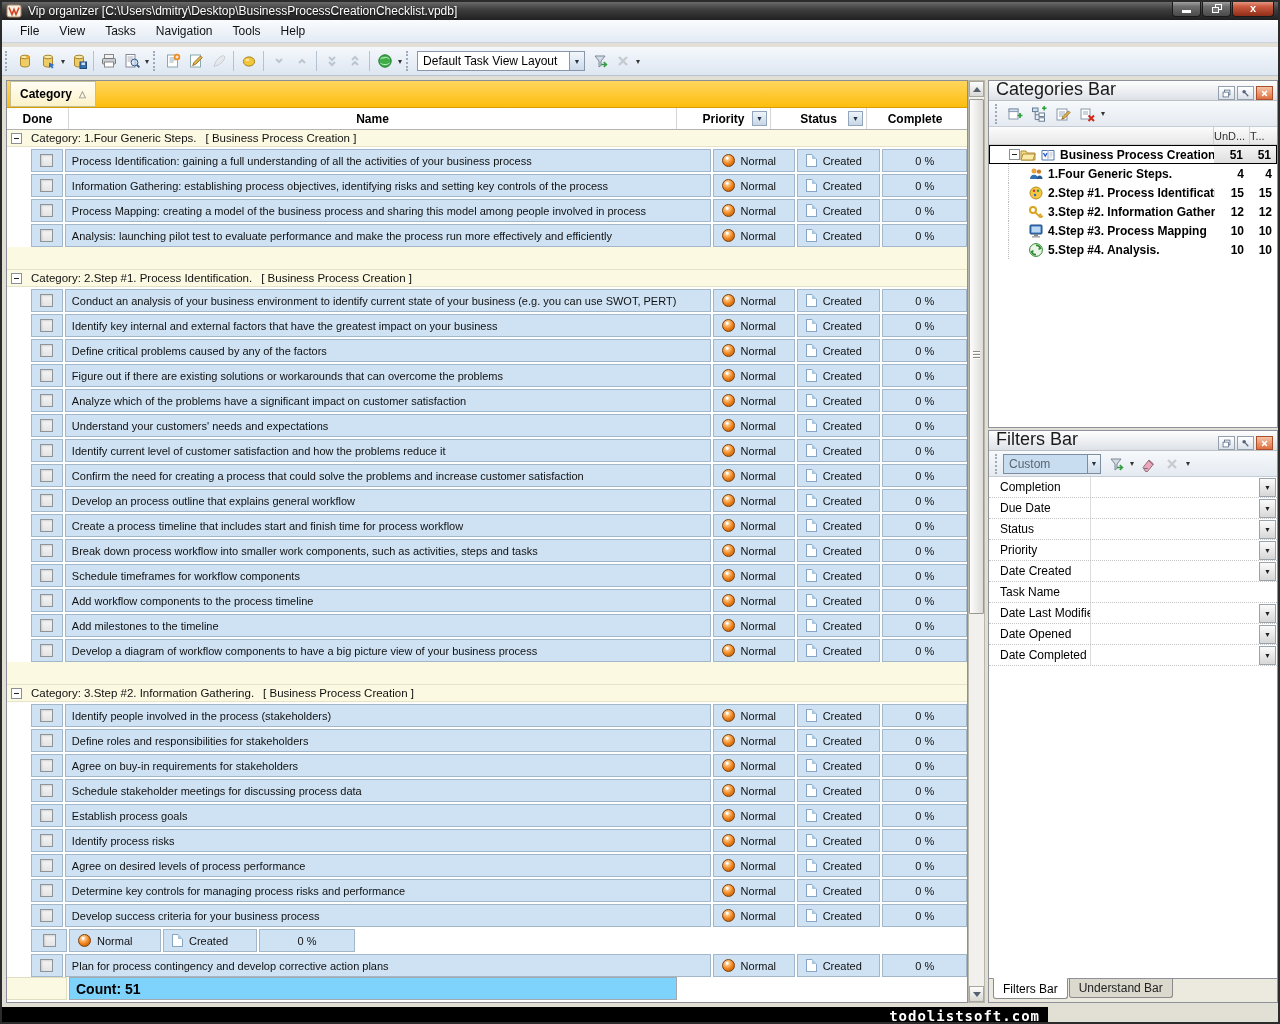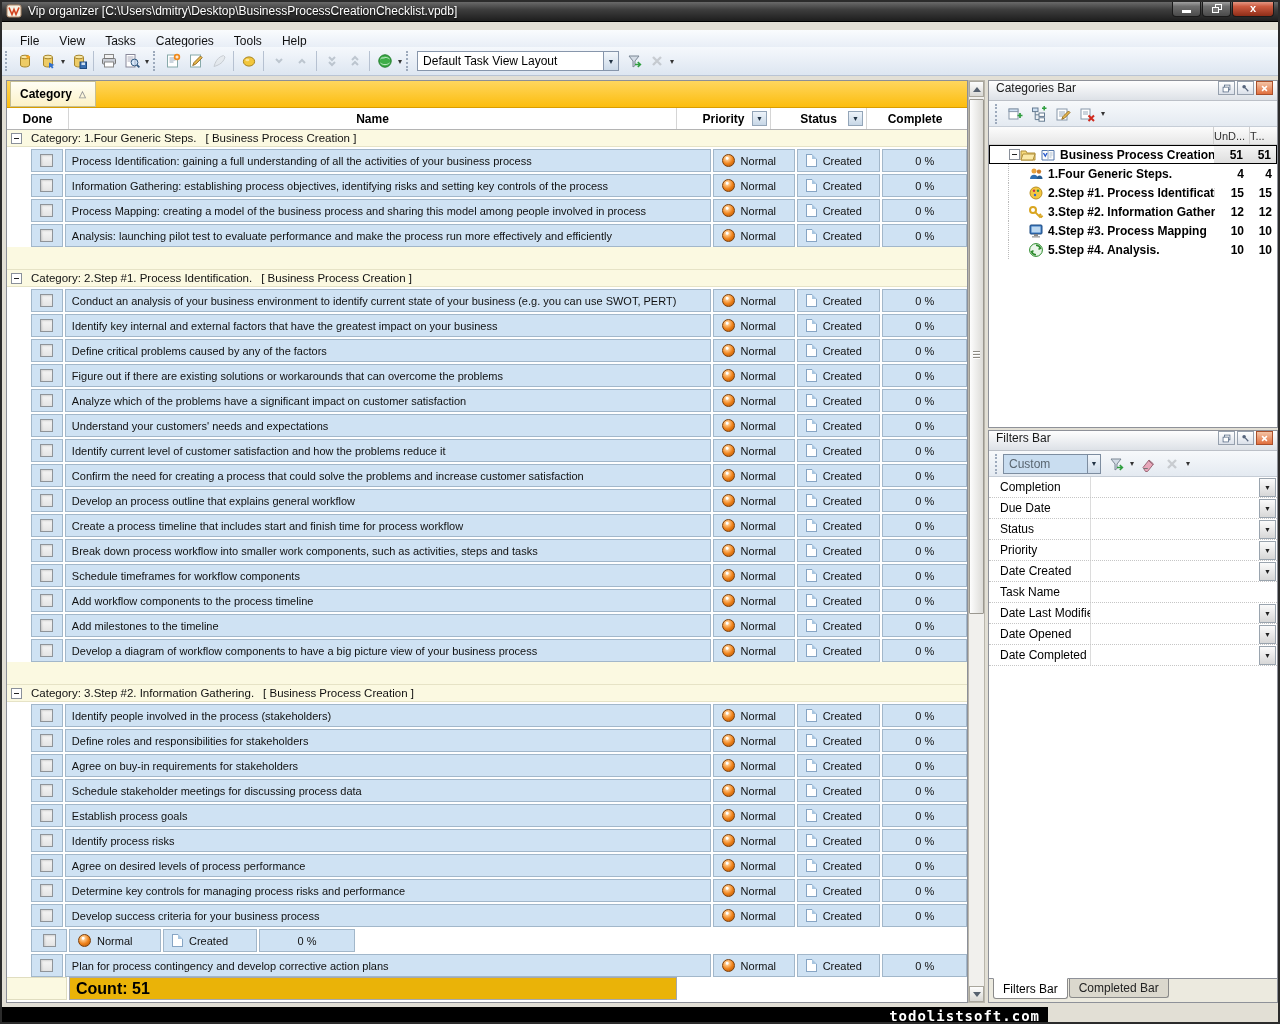--- a/index.html
+++ b/index.html
@@ -23,36 +23,36 @@
     display:flex; align-items:center; justify-content:center; color:#fff; }
   .capbtn.close { width:42px; background:linear-gradient(#efb2a2,#cd5b40 40%,#8e2d18); }
   .glyph-min { width:9px; height:3px; background:#fff; margin-top:6px; }
   .glyph-restore { width:10px; height:9px; position:relative; }
   .glyph-restore i { position:absolute; border:1px solid #fff; width:7px; height:6px; display:block; }
   .glyph-restore i:first-child { right:0; top:0; }
   .glyph-restore i:last-child { left:0; bottom:0; background:#777; }
   .glyph-x { font-size:11px; font-weight:bold; color:#fff; line-height:1; }
 
   
-  .menubar { position:absolute; left:0; top:30px; width:1280px; height:23px;
+  .menubar { position:absolute; left:0; top:20px; width:1280px; height:23px;
     background:linear-gradient(#fafcfe,#e3eaf4); border-bottom:1px solid #ccd4e0;
     display:flex; align-items:center; padding-left:10px; font-size:12px; color:#111; }
   .menu-item { padding:3px 10px; }
 
   
   .toolbar { position:absolute; left:0; top:47px; width:1280px; height:29px;
     background:linear-gradient(#f5f8fc,#dde6f1); border-bottom:1px solid #b9c4d4;
     display:flex; align-items:center; padding-left:3px; }
   .tbtn { width:23px; height:22px; display:flex; align-items:center; justify-content:center; border-radius:2px; }
   .tbtn svg { width:16px; height:16px; }
   .tbtn.disabled { opacity:.45; filter:grayscale(.5); }
   .tsep { width:1px; height:20px; background:#b6c1d1; margin:0 3px; flex:0 0 1px; }
   .tgrip { width:4px; height:20px; border-left:2px dotted #9daabc; margin:0 4px 0 2px; flex:0 0 4px; }
   .tcaret { font-size:8px; color:#333; padding:0 2px; align-self:center; }
-  .combo { width:202px; height:20px; border:1px solid #8796ab; background:#fff; position:relative;
+  .combo { width:168px; height:20px; border:1px solid #8796ab; background:#fff; position:relative;
     display:flex; align-items:center; font-size:12px; padding-left:5px; margin:0 3px; }
   .combo .dd { position:absolute; right:0; top:0; width:15px; height:18px; border-left:1px solid #8796ab;
     background:linear-gradient(#f3f7fb,#ccdae9); display:flex; align-items:center; justify-content:center; font-size:7px; color:#234; }
 
   
   .grid { position:absolute; left:6px; top:80px; width:962px; height:923px; background:#fff;
     border:1px solid #8c8f98; overflow:hidden; }
   .groupband { height:27px; background:linear-gradient(#ffd65e,#fcbd0e); border-bottom:1px solid #d99d00;
     display:flex; align-items:center; padding-left:3px; }
   .groupby-btn { height:21px; border:1px solid #c6bf94; background:linear-gradient(#fffef5,#fcf2c8);
@@ -82,42 +82,42 @@
     box-shadow:inset 1px 1px 2px rgba(0,0,0,.15); }
   .orb { width:13px; height:13px; border-radius:50%; flex:0 0 13px;
     background:radial-gradient(circle at 38% 30%, #ffffff 0 10%, #ffc888 18%, #ee8018 55%, #a85207 100%);
     border:1px solid #7d3f08; }
   .page { width:11px; height:13px; background:#fff; border:1px solid #87a5c4; position:relative; flex:0 0 11px; }
   .page:before { content:""; position:absolute; right:-1px; top:-1px; border-style:solid; border-width:0 5px 5px 0;
     border-color:transparent #cfe2f3 #a9c6e0 transparent; }
   .spacer-row { height:23px; background:#fbf9e1; border-bottom:1px solid #e6e3c6; }
   .count-row { height:23px; display:flex; }
   .count-left { width:60px; background:#fbf9e1; border:1px solid #e0ddc0; border-left:none; }
-  .count-cell { width:608px; margin-left:2px; background:#eab308; border:1px solid #a5a8ad;
-    font-weight:bold; font-size:16px; display:flex; align-items:center; padding-left:6px; }
+  .count-cell { width:608px; margin-left:2px; background:#7dd3fc; border:1px solid #a5a8ad;
+    font-weight:bold; font-size:14px; display:flex; align-items:center; padding-left:6px; }
 
   
   .vscroll { position:absolute; left:968px; top:80px; width:17px; height:923px; background:#f1f0ed; border:1px solid #b9b6ac; }
   .sarrow { position:absolute; left:0; width:15px; height:16px; background:linear-gradient(#fdfdfd,#d9d8d4);
     border:1px solid #a9a69c; display:flex; align-items:center; justify-content:center; }
   .sarrow.up { top:0; } .sarrow.down { bottom:0; }
   .tri-up { width:0; height:0; border:4px solid transparent; border-bottom:5px solid #55606e; margin-top:-4px; }
   .tri-dn { width:0; height:0; border:4px solid transparent; border-top:5px solid #55606e; margin-bottom:-4px; }
   .sthumb { position:absolute; left:0; top:18px; width:15px; height:515px;
     background:linear-gradient(90deg,#fdfdfd,#dcdbd7); border:1px solid #9b9890; border-radius:1px; }
   .sthumb i { position:absolute; left:3px; right:3px; height:1px; background:#8d8a82; box-shadow:0 1px 0 #fff; }
   .sthumb i:nth-child(1){ top:49%; } .sthumb i:nth-child(2){ top:49%; margin-top:3px; } .sthumb i:nth-child(3){ top:49%; margin-top:6px; }
 
   
   .rightdock { position:absolute; left:988px; top:80px; width:290px; height:923px; }
   .panel { position:absolute; left:0; width:290px; background:#fff; border:1px solid #8e9199; }
   .panel-cats { top:0; height:348px; }
   .panel-filters { top:350px; height:573px; }
   .ptitle { height:20px; background:linear-gradient(#fefefe,#dde1e7); border-bottom:1px solid #bcc0c7;
-    display:flex; align-items:flex-start; padding:0 4px 0 7px; font-size:12px; color:#1a1a1a; }
+    display:flex; align-items:flex-end; padding:0 4px 0 7px; font-size:18px; color:#1a1a1a; }
   .ptitle .spring { flex:1; }
   .pbtn { width:17px; height:14px; margin-left:2px; border:1px solid #96a0ad;
     background:linear-gradient(#ffffff,#dbe1ea); display:flex; align-items:center; justify-content:center; }
   .pbtn svg { width:11px; height:11px; }
   .pbtn.close { background:linear-gradient(#f4c3a5,#e06f3e); border-color:#aa4f2a; }
   .ptools { height:26px; background:linear-gradient(#f7f9fb,#e4eaf1); border-bottom:1px solid #c6cdd6;
     display:flex; align-items:center; padding-left:4px; }
   .ptools .tbtn { width:24px; }
   .treehdr { height:18px; display:flex; align-items:center; background:linear-gradient(#fcfcfc,#e7e7e7);
     border-bottom:1px solid #cfcfcf; font-size:11px; color:#333; }
@@ -179,21 +179,21 @@
     <div class="capbtn close">
         <span class="glyph-x">x</span>
       </div>
   </div>
 </div>
 
 <div class="menubar">
     <div class="menu-item">File</div>
     <div class="menu-item">View</div>
     <div class="menu-item">Tasks</div>
-    <div class="menu-item">Categories</div>
+    <div class="menu-item">Navigation</div>
     <div class="menu-item">Tools</div>
     <div class="menu-item">Help</div>
   </div>
 <div class="toolbar">
     <span class="tgrip"></span>
     <div class="tbtn">
       <svg viewBox="0 0 16 16">
         <path d="M3.5 4v8c0 1.2 2 2 4.5 2s4.5-.8 4.5-2V4" fill="#eecc66" stroke="#a6862e"></path>
         <ellipse cx="8" cy="4" rx="4.5" ry="1.8" fill="#f8e7a6" stroke="#a6862e"></ellipse>
         <path d="M11 1.5l.7 1.6 1.7.2-1.2 1.1.3 1.7-1.5-.8-1.5.8.3-1.7-1.2-1.1 1.7-.2z" fill="#f5a623"></path>
@@ -1170,21 +1170,21 @@
           <div class="fdd">▼</div>
         </div>
         <div class="frow">
           <div class="flabel">Date Completed</div>
           <div class="fvalue"></div>
           <div class="fdd">▼</div>
         </div>
       </div>
     <div class="tabstrip" id="docktabs">
         <div class="tab active">Filters Bar</div>
-        <div class="tab inactive">Completed Bar</div>
+        <div class="tab inactive">Understand Bar</div>
       </div>
   </div>
 </div>
 
 <div class="watermark">
   <span>todolistsoft.com</span>
 </div>
 <div class="winframe"></div>
 
 </body></html>

